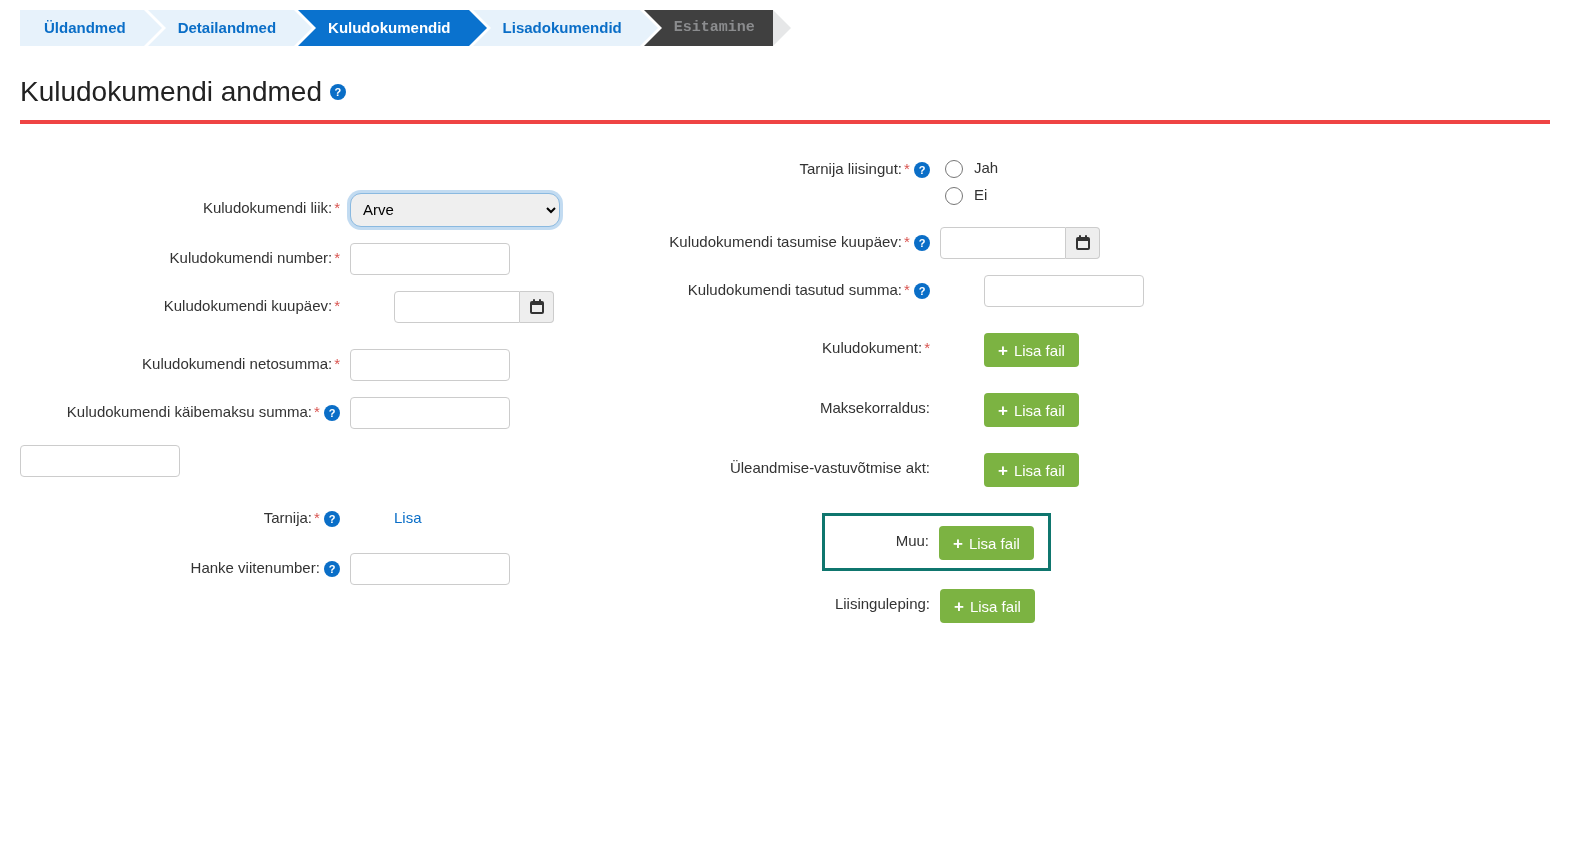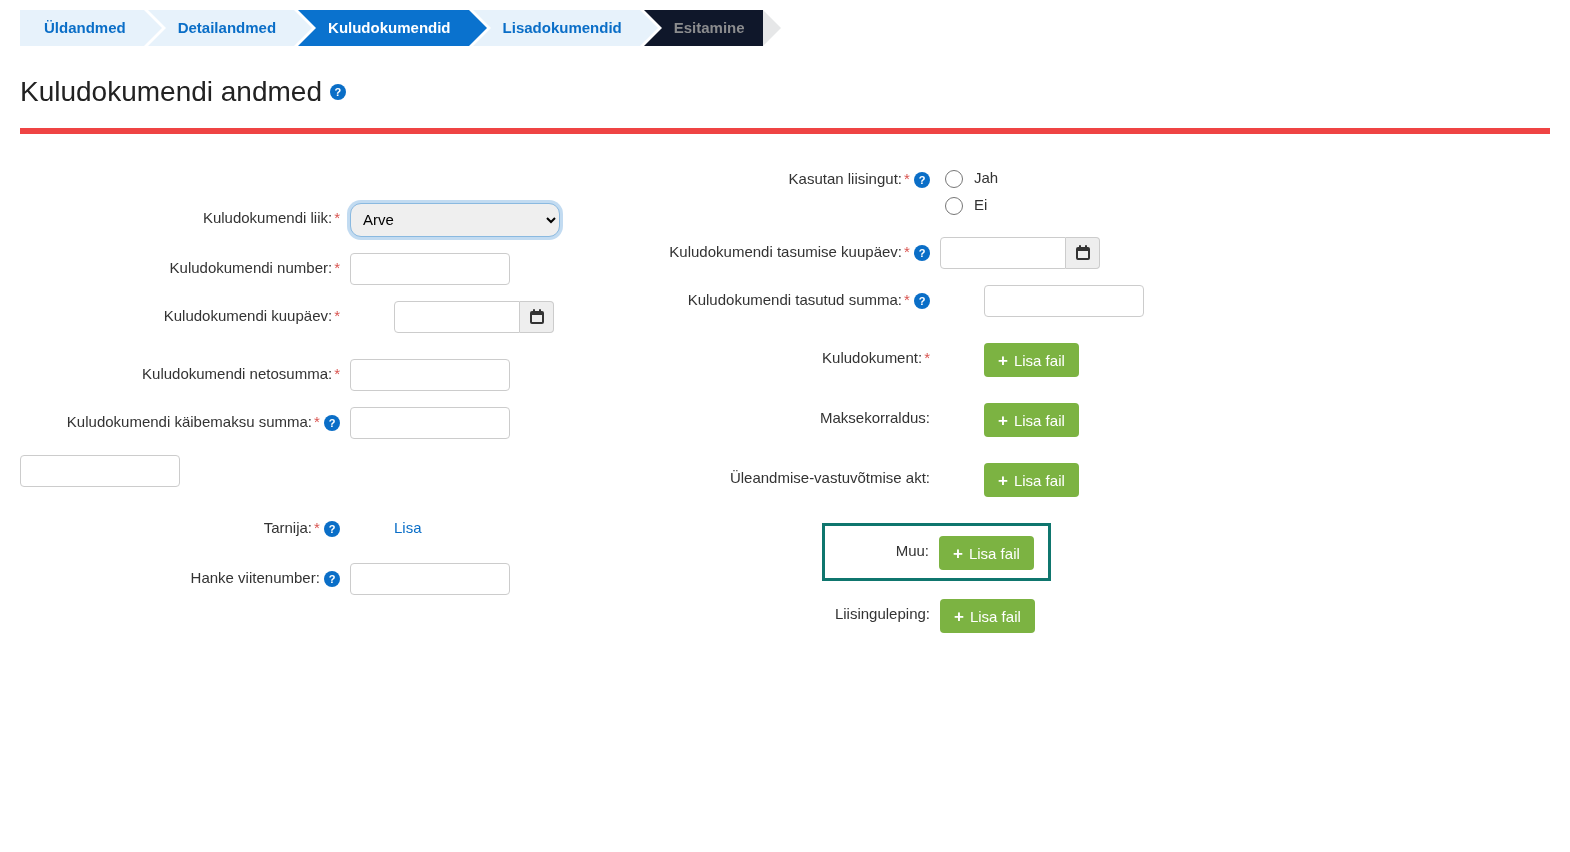--- a/index.html
+++ b/index.html
@@ -53,33 +53,34 @@
     border-left: 18px solid #fff;
     z-index: 1;
   }
   .wizard-item:first-child::before { display:none; }
   .wizard-item.active {
     background: #0a72ce;
     color: #fff;
   }
   .wizard-item.active::after { border-left-color: #0a72ce; }
   .wizard-item.disabled {
-    background: #0f172a;
+    background: #404040;
     color: #8b8c8e;
     cursor: default;
+    font-family: Liberation Mono, monospace;
   }
   .wizard-item.disabled::after { border-left-color: #e6e7e8; }
 
   
   h1 {
     font-size: 28px;
     font-weight: 400;
     color: #222;
-    border-bottom: 6px solid #ef4444;
-    padding-bottom: 20px;
+    border-bottom: 4px solid #ef4444;
+    padding-bottom: 12px;
     margin: 0 0 30px 0;
     display: flex;
     align-items: center;
     gap: 8px;
   }
   .help-icon {
     display: inline-flex;
     align-items: center;
     justify-content: center;
     width: 16px;
@@ -304,21 +305,21 @@
       <div class="control">
         <input type="text" style="">
       </div>
     </div>
   </div>
 
   <div class="col right">
 
     <div class="form-row">
       <div class="label">
-        <span>Kasutan liisingut:</span><span class="req">*</span>
+        <span>Tarnija liisingut:</span><span class="req">*</span>
         <span class="help-icon"></span>
       </div>
       <div class="control radio-row">
         <label>
           <input type="radio" name="leasing" style="">
           <span>Jah</span>
         </label>
         <label>
           <input type="radio" name="leasing" style="">
           <span>Ei</span>

